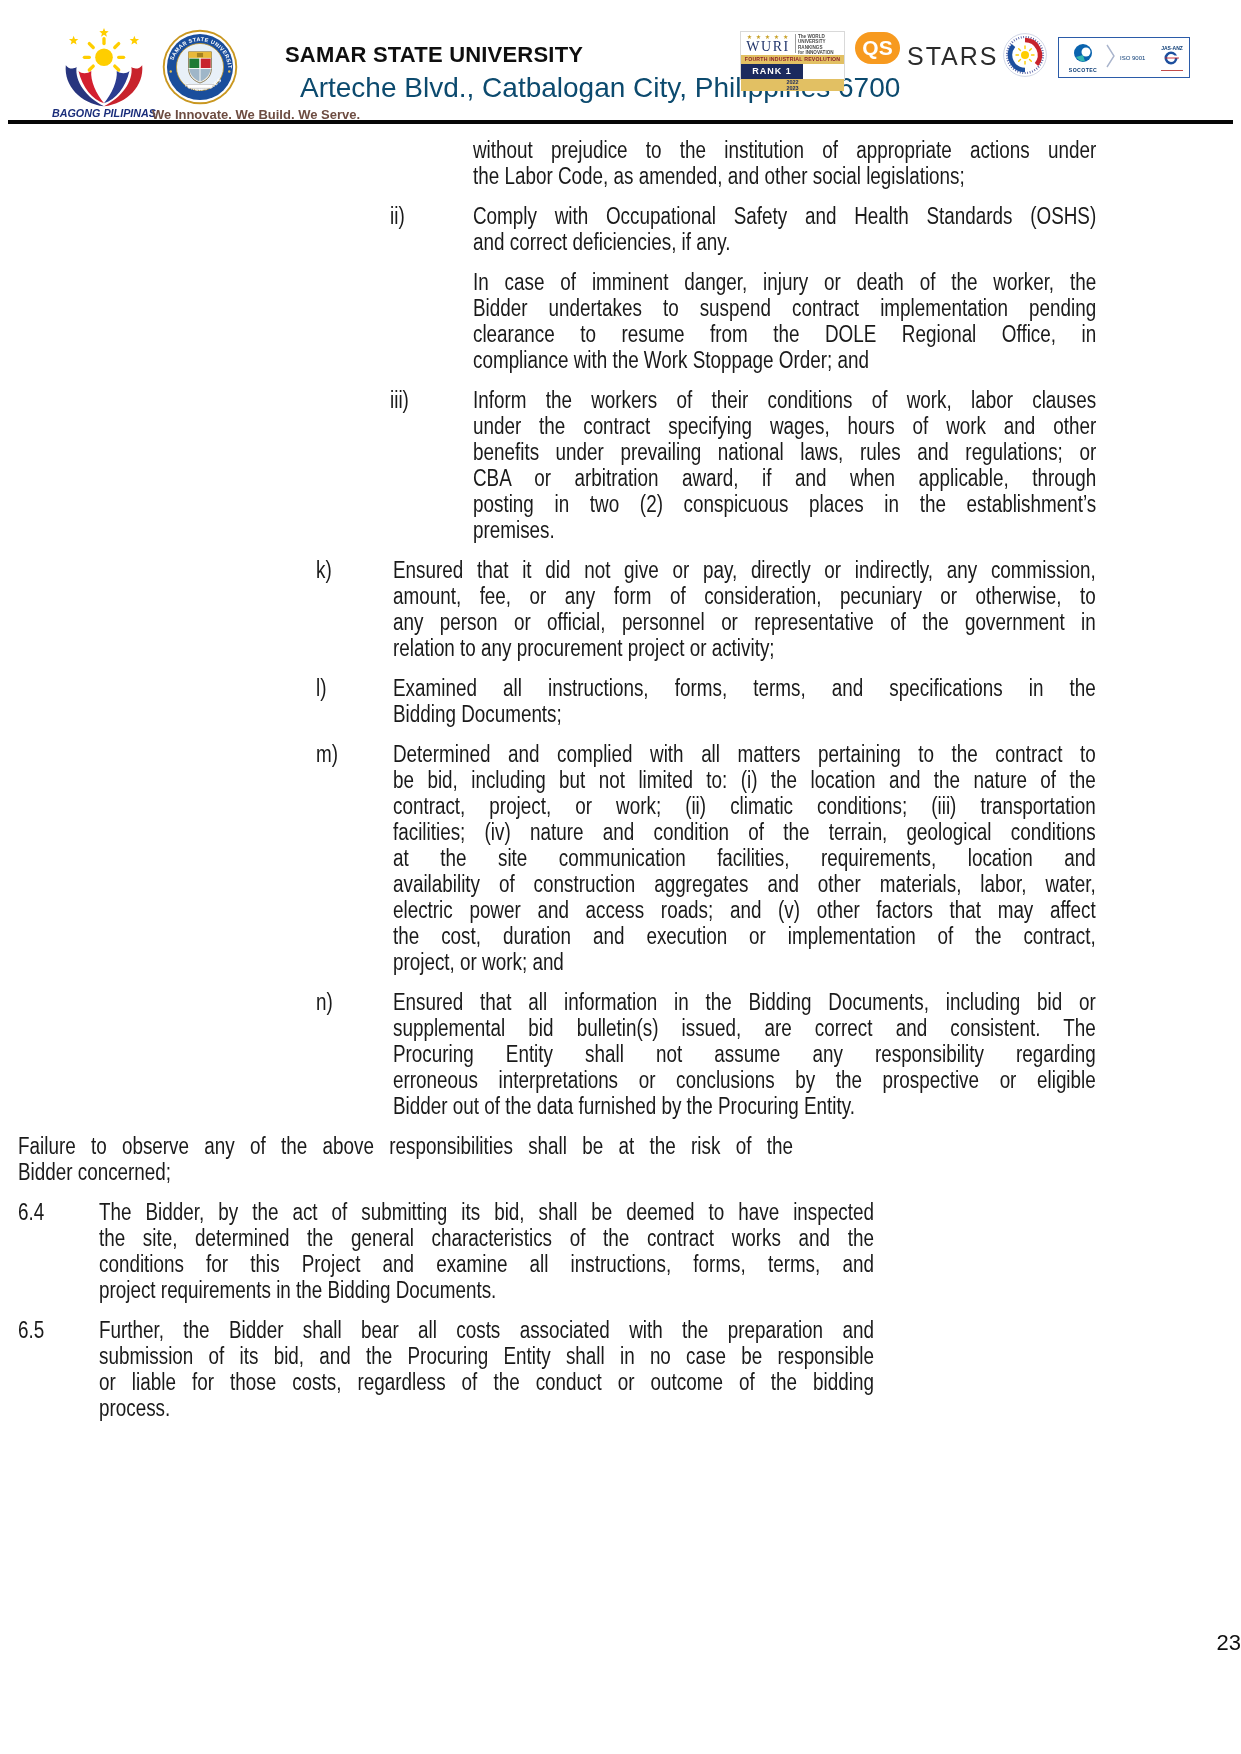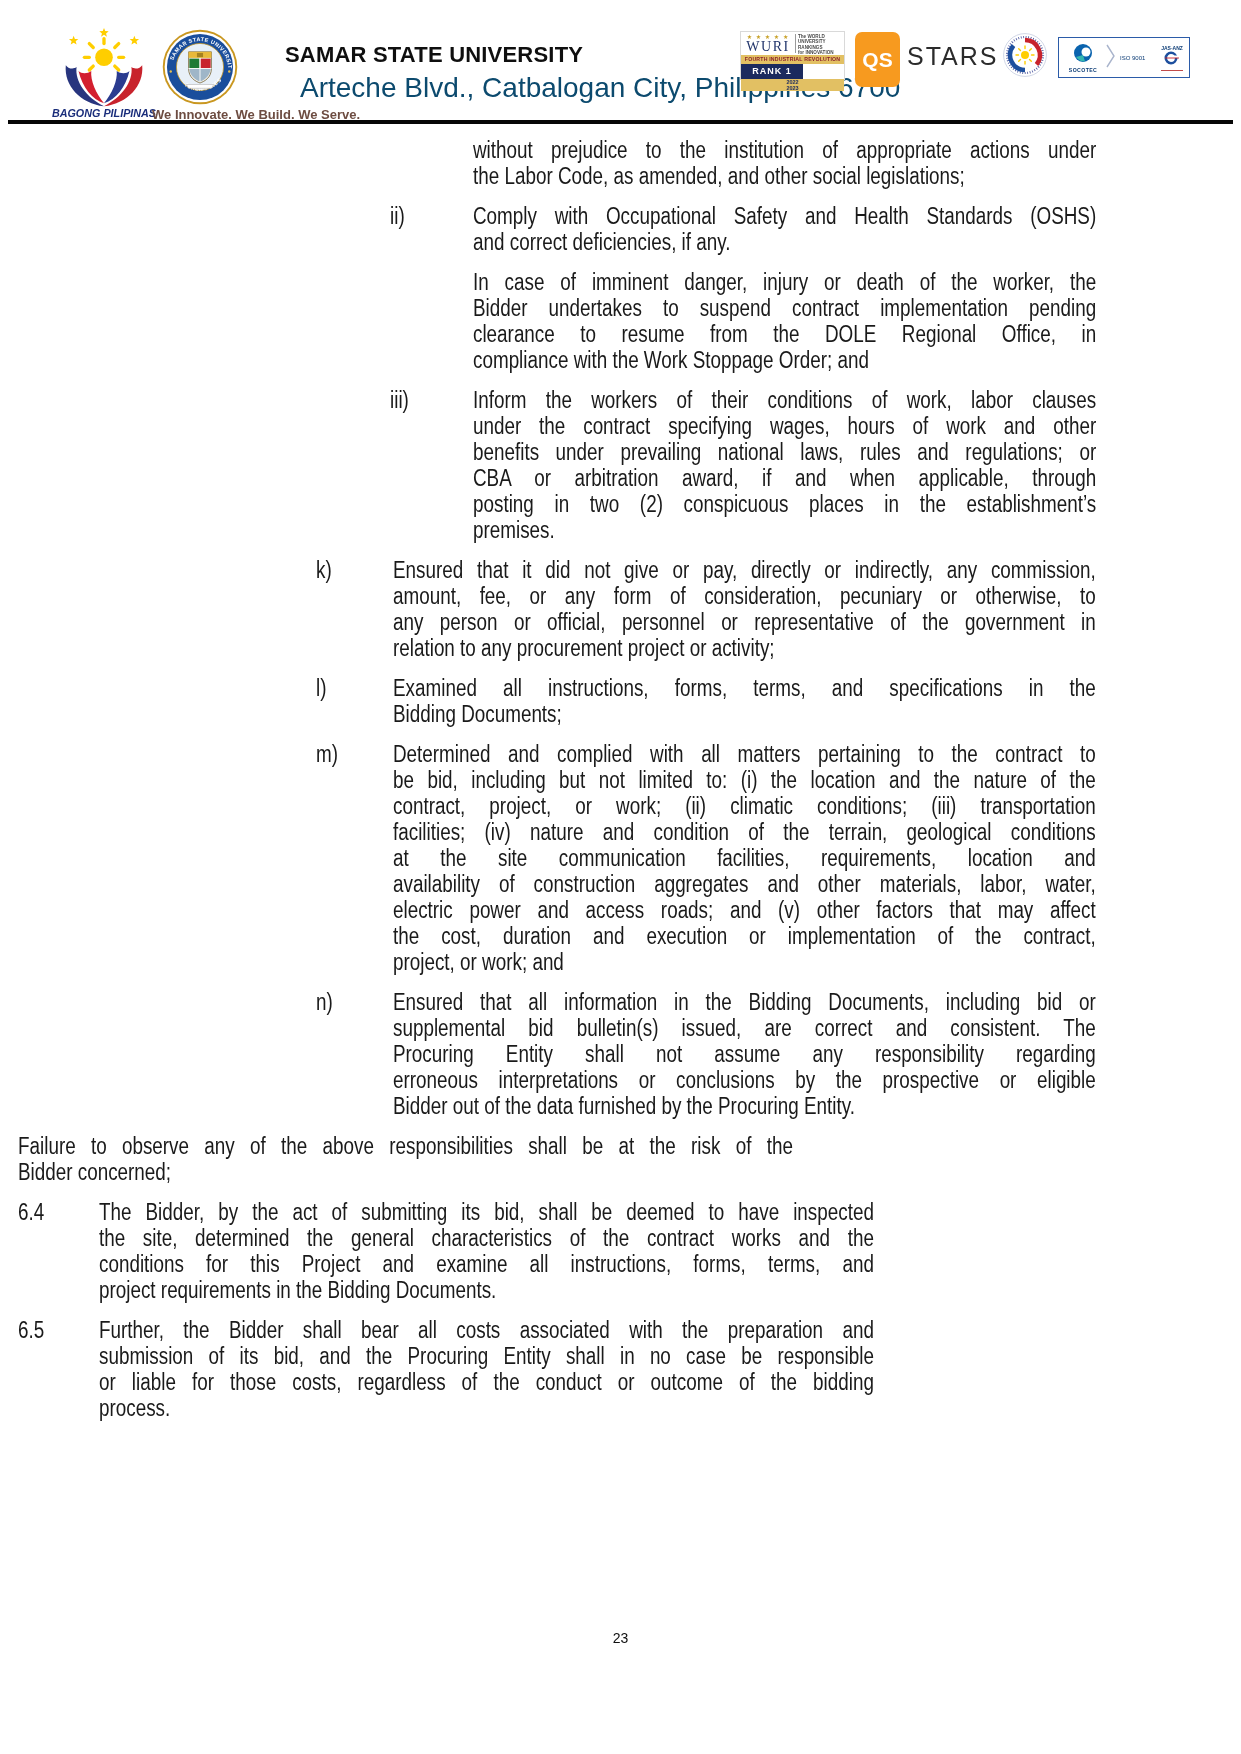--- a/index.html
+++ b/index.html
@@ -37,22 +37,22 @@
   .wuri-band { height:9px; background:#E2C063; color:#8A1F2D; font-size:5.2px;
                font-weight:bold; text-align:center; line-height:9px; letter-spacing:0.2px; }
   .wuri-bottom { display:flex; height:15px;flex-direction:column; }
   .wuri-rank { width:62px; background:#1B2A5E; color:#fff; font-weight:bold;
                font-size:9px; text-align:center; line-height:15px; letter-spacing:1px; }
   .wuri-years { flex:1; background:#E2C063; display:flex; flex-direction:column;
                 align-items:center; justify-content:center; }
   .wuri-years span { font-size:5.5px; line-height:6px; color:#1B2A5E; font-weight:bold; }
 
   
-  .qs-box { position:absolute; left:855px; top:32px; width:45px; height:55px;
-            background:#F79A1F; border-radius:7px; color:#fff; font-weight:bold;
+  .qs-box { position:absolute; left:855px; top:32px; width:45px; height:32px;
+            background:#F79A1F; border-radius:18px; color:#fff; font-weight:bold;
             font-size:21px; display:flex; align-items:center; justify-content:center; }
   .qs-stars-text { position:absolute; left:907px; top:42px; font-size:25px;
                    font-weight:400; color:#2b2b2b; letter-spacing:2px; }
 
   .pqa { position:absolute; left:1003px; top:33px; }
 
   
   .cert-box { position:absolute; left:1058px; top:37px; width:132px; height:41px;
               border:1px solid #2B5BA8; background:#fff; box-sizing:border-box;
               display:flex; align-items:center; padding:0 3px; }
@@ -80,22 +80,22 @@
   .jline { text-align:justify; text-align-last:justify; white-space:nowrap; }
   .jline.lastline { text-align-last:left; }
 
   .lvl1 { }  .lvl1 .lbl { flex:0 0 81px; }  .lvl1 .txt { flex:0 0 945px; }
   .lvl2 { margin-left:298px; }  .lvl2 .lbl { flex:0 0 77px; }  .lvl2 .txt { flex:0 0 857px; }
   .lvl3 { margin-left:372px; }  .lvl3 .lbl { flex:0 0 83px; }  .lvl3 .txt { flex:0 0 760px; }
   .lvl1.cont { }
   .lvl3.cont { margin-left:455px; }
 
   
-  .pagenum { position:absolute; left:0; top:1630px; width:1241px; text-align:center;
-             font-size:14px; color:#101010; }
+  .pagenum { position:absolute; left:0; top:1630px; width:1241px; text-align:right;
+             font-size:22px; color:#101010; }
 </style>
 </head>
 <body>
 
 <div class="page">
 
   <div class="hdr">
 
     <div class="bp-logo">
       <svg width="108" height="96" viewBox="0 0 110 98">

